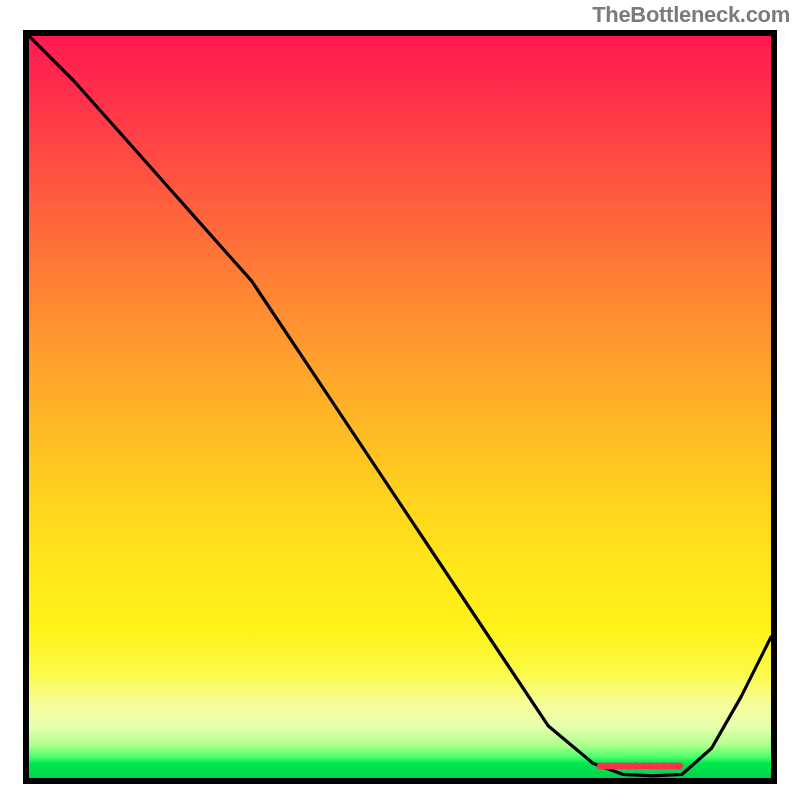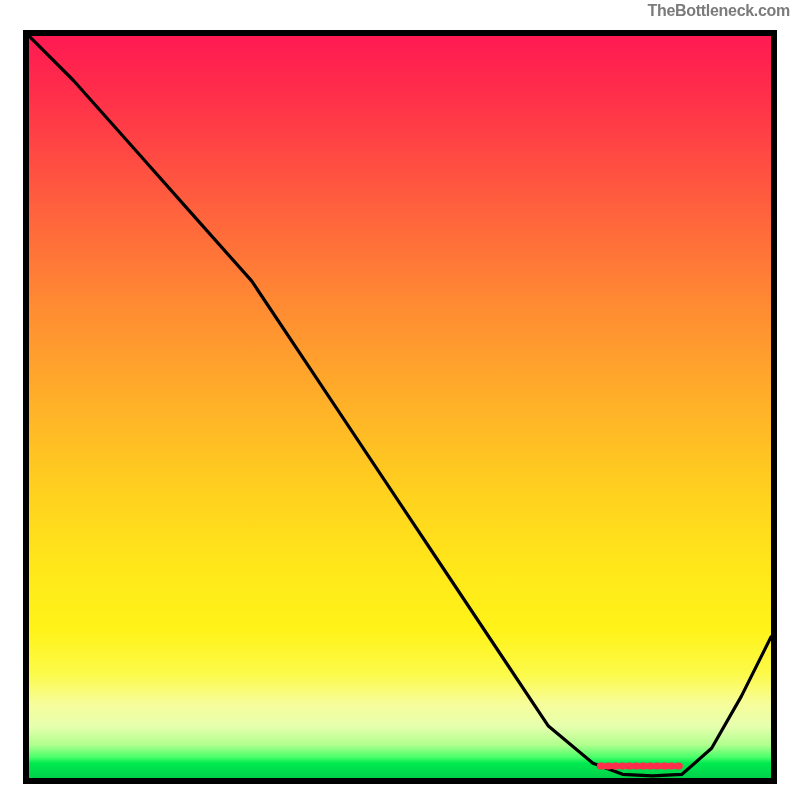--- a/index.html
+++ b/index.html
@@ -13,21 +13,21 @@
   }
   .wrap {
     position: relative;
     width: 800px;
     height: 800px;
   }
   .attribution {
     position: absolute;
     top: 2px;
     right: 10px;
-    font-size: 16px;
+    font-size: 22px;
     font-weight: 600;
     color: #7b7b7b;
     letter-spacing: -0.3px;
   }
   .plot {
     position: absolute;
     left: 23px;
     top: 30px;
     width: 754px;
     height: 754px;

